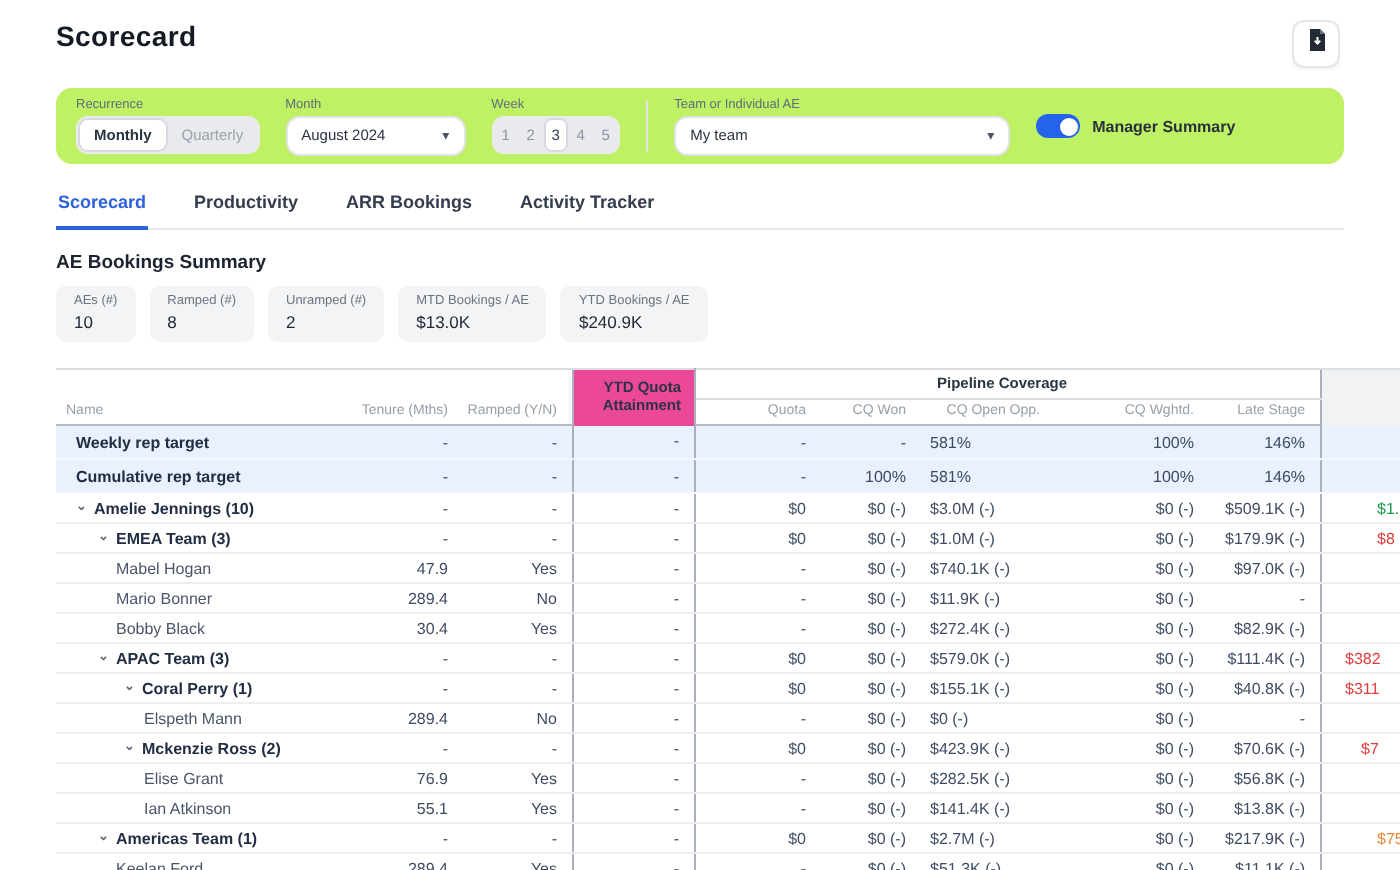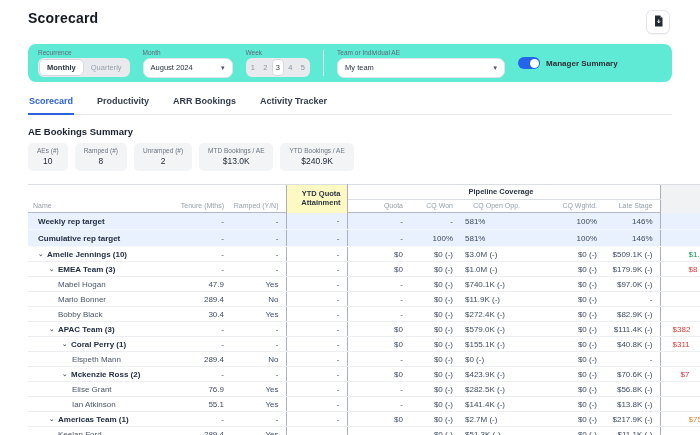--- a/index.html
+++ b/index.html
@@ -7,21 +7,21 @@
     font-family:"Liberation Sans", sans-serif; color:#28303c; }
   .page { position:relative; width:700px; height:435px; }
 
   
   .topbar { display:flex; justify-content:space-between; align-items:flex-start; padding:10px 30px 0 28px; height:38px; }
   .page-title { font-size:14px; font-weight:bold; color:#141a24; letter-spacing:.2px; }
   .export-btn { width:24px; height:24px; background:#fff; border:1px solid #e3e5ea; border-radius:6px;
     display:flex; align-items:center; justify-content:center; box-shadow:0 1px 1px rgba(0,0,0,.04); cursor:pointer; }
 
   
-  .filterbar { margin:6px 28px 0; height:38px; background:#5eead4; border-radius:8px;
+  .filterbar { margin:6px 28px 0; height:38px; background:#bef264; border-radius:8px;
     display:flex; align-items:center; padding:0 10px; gap:13px; }
   .fgroup { display:flex; flex-direction:column; justify-content:center; gap:2px; }
   .flabel { font-size:6.5px; color:#5f6b7a; }
   .segmented { display:flex; background:#e8eaee; border-radius:6px; padding:1px; height:19px; }
   .seg-btn { font-size:7.5px; padding:0 7px; display:flex; align-items:center; color:#99a1ad; border-radius:5px; cursor:pointer; }
   .seg-btn.sel { background:#fff; border:1px solid #d6dae0; color:#2a3340; font-weight:bold; }
   .select { background:#fff; border:1px solid #e0e3e9; border-radius:7px; height:20px; display:flex; align-items:center;
     justify-content:space-between; font-size:7.5px; color:#2a3340; padding:0 7px; cursor:pointer; }
   .select .caret { font-size:7px; color:#4b5563; margin-left:8px; }
   .month-select { width:90px; }
@@ -36,34 +36,34 @@
   .toggle-label { font-size:8px; color:#28303c; font-weight:bold; }
 
   
   .tabs { margin:9px 28px 0; display:flex; gap:22px; border-bottom:1px solid #e6e8ec; }
   .tab { font-size:9px; font-weight:bold; color:#333d4d; padding:5px 1px 7px; cursor:pointer; }
   .tab.active { color:#2e62d9; border-bottom:2px solid #2e62d9; margin-bottom:-1px; }
 
   
   .section-title { margin:11px 28px 0; font-size:9.5px; font-weight:bold; color:#1b2330; }
   .cards { margin:6px 28px 0; display:flex; gap:7px; }
-  .card { background:#f3f4f6; border-radius:5px; padding:4px 9px 5px;text-align:center; }
+  .card { background:#f3f4f6; border-radius:5px; padding:4px 9px 5px; }
   .card-label { font-size:6.5px; color:#6b7480; white-space:nowrap; }
   .card-value { font-size:8.5px; color:#1d2634; margin-top:2px; }
 
   
   .table-wrap { margin:13px 0 0 28px; width:692px; }
   table { border-collapse:collapse; table-layout:fixed; width:692px; font-size:8px; }
   th, td { overflow:hidden; white-space:nowrap; }
   thead th { font-weight:normal; font-size:7px; color:#97a0ab; text-align:right; padding:2px 7px 3px 2px; }
   thead tr.gr1 th { border-top:1px solid #dadde2; height:13px; }
   th.name-h { text-align:left; padding-left:5px; }
   th.no-b { border-top:1px solid #dadde2; }
   th.group { font-size:7.5px; font-weight:bold; color:#2b3442; text-align:center; border-bottom:1px solid #dadde2; }
-  th.ytd-h { font-size:7.5px; font-weight:bold; color:#2b3442; background:#fef9c3;
+  th.ytd-h { font-size:7.5px; font-weight:bold; color:#2b3442; background:#ec4899;
     border-left:1px solid #a9b0bb; border-right:1px solid #a9b0bb; text-align:right; vertical-align:middle; line-height:1.3; padding-right:6px; white-space:normal; }
   th.extra-h { background:#f1f2f4; border-left:1px solid #a9b0bb; }
   thead tr.gr2 th { border-bottom:1px solid #b3bac4; }
   tbody td { border-bottom:1px solid #eceef1; height:15px; color:#3f4c63; text-align:right; padding:0 7px 0 2px; }
   tbody td.name-c { text-align:left; color:#4a5568; padding:0; }
   tbody td.open-c { text-align:left; padding:0 2px 0 5px; }
   tbody td.ytd-c { border-left:1px solid #a9b0bb; border-right:1px solid #a9b0bb; }
   tbody td.extra-c { border-left:1px solid #a9b0bb; position:relative; padding:0; }
   tbody tr.target td { background:#e8f1fd; height:17px; border-bottom:1px solid #f6f9fe; }
   tbody tr.target td.name-c { color:#2c4160; font-weight:bold; }

